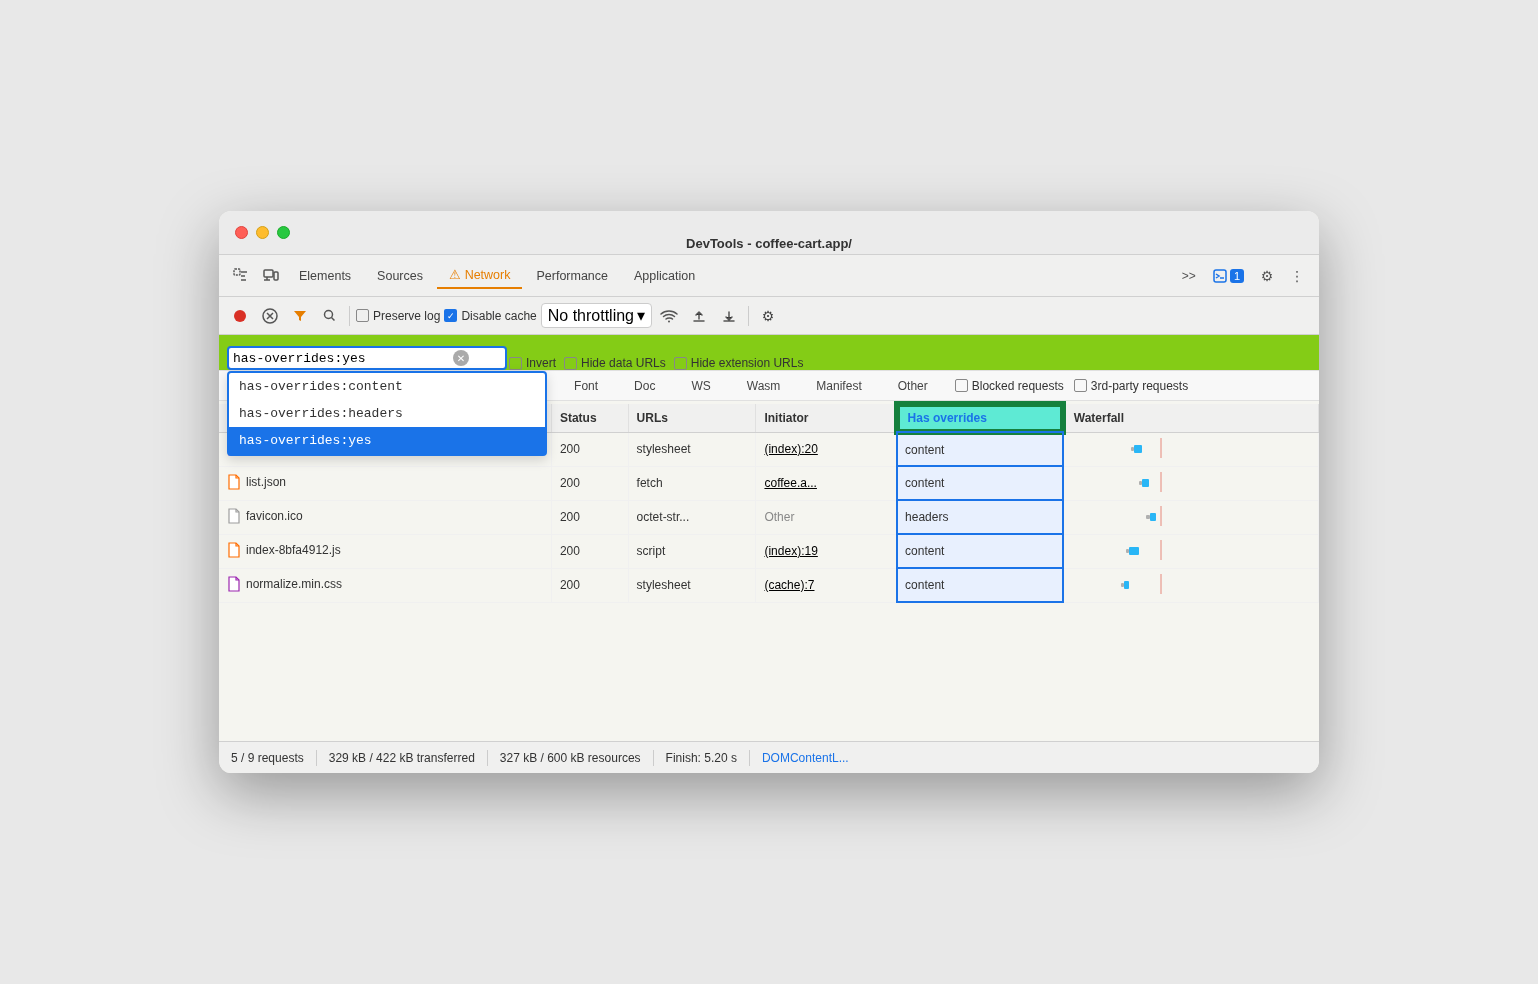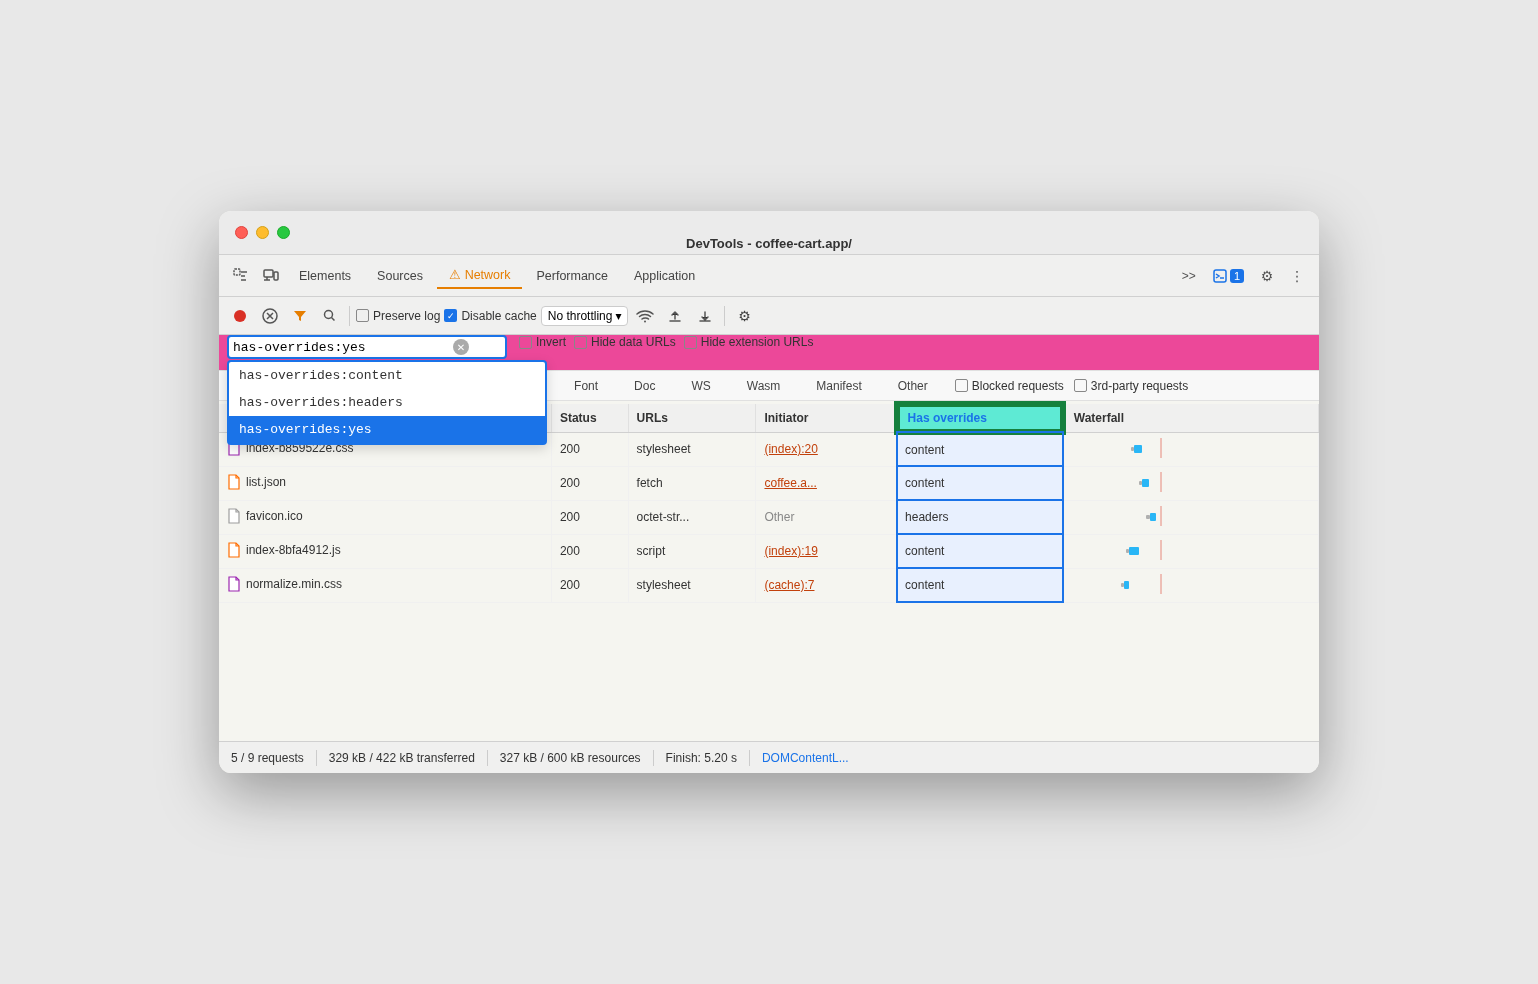--- a/index.html
+++ b/index.html
@@ -160,34 +160,34 @@
       border: 1.5px solid #888;
       border-radius: 2px;
     }
     .throttle-select {
       display: flex;
       align-items: center;
       gap: 3px;
       padding: 2px 6px;
       border: 1px solid #ccc;
       border-radius: 4px;
-      font-size: 12px;
+      font-size: 16px;
       background: white;
       cursor: pointer;
     }
     .wifi-icon { font-size: 16px; color: #555; }
     
     .filterbar {
-      background: #ec4899;
+      background: #84cc16;
       height: 36px;
       display: flex;
-      align-items: flex-start;
+      align-items: flex-end;
       padding: 0 8px;
       border-bottom: 1px solid #e0e0e0;
-      gap: 12px;
+      gap: 2px;
     }
     .filter-input-wrap {
       position: relative;
       display: flex;
       align-items: center;
     }
     .filter-input-box {
       display: flex;
       align-items: center;
       border: 2px solid #1a73e8;
@@ -314,21 +314,21 @@
     .file-icon {
       display: inline-flex;
       align-items: center;
       gap: 5px;
     }
     .waterfall-cell {
       position: relative;
       width: 200px;
       min-width: 140px;
     }
-    .initiator-link { color: #c2410c; text-decoration: underline; cursor: pointer; }
+    .initiator-link { color: #000000; text-decoration: underline; cursor: pointer; }
     
     .statusbar {
       background: #f0f0ef;
       height: 32px;
       display: flex;
       align-items: center;
       padding: 0 12px;
       border-top: 1px solid #d0d0d0;
       gap: 0;
       font-size: 12px;

